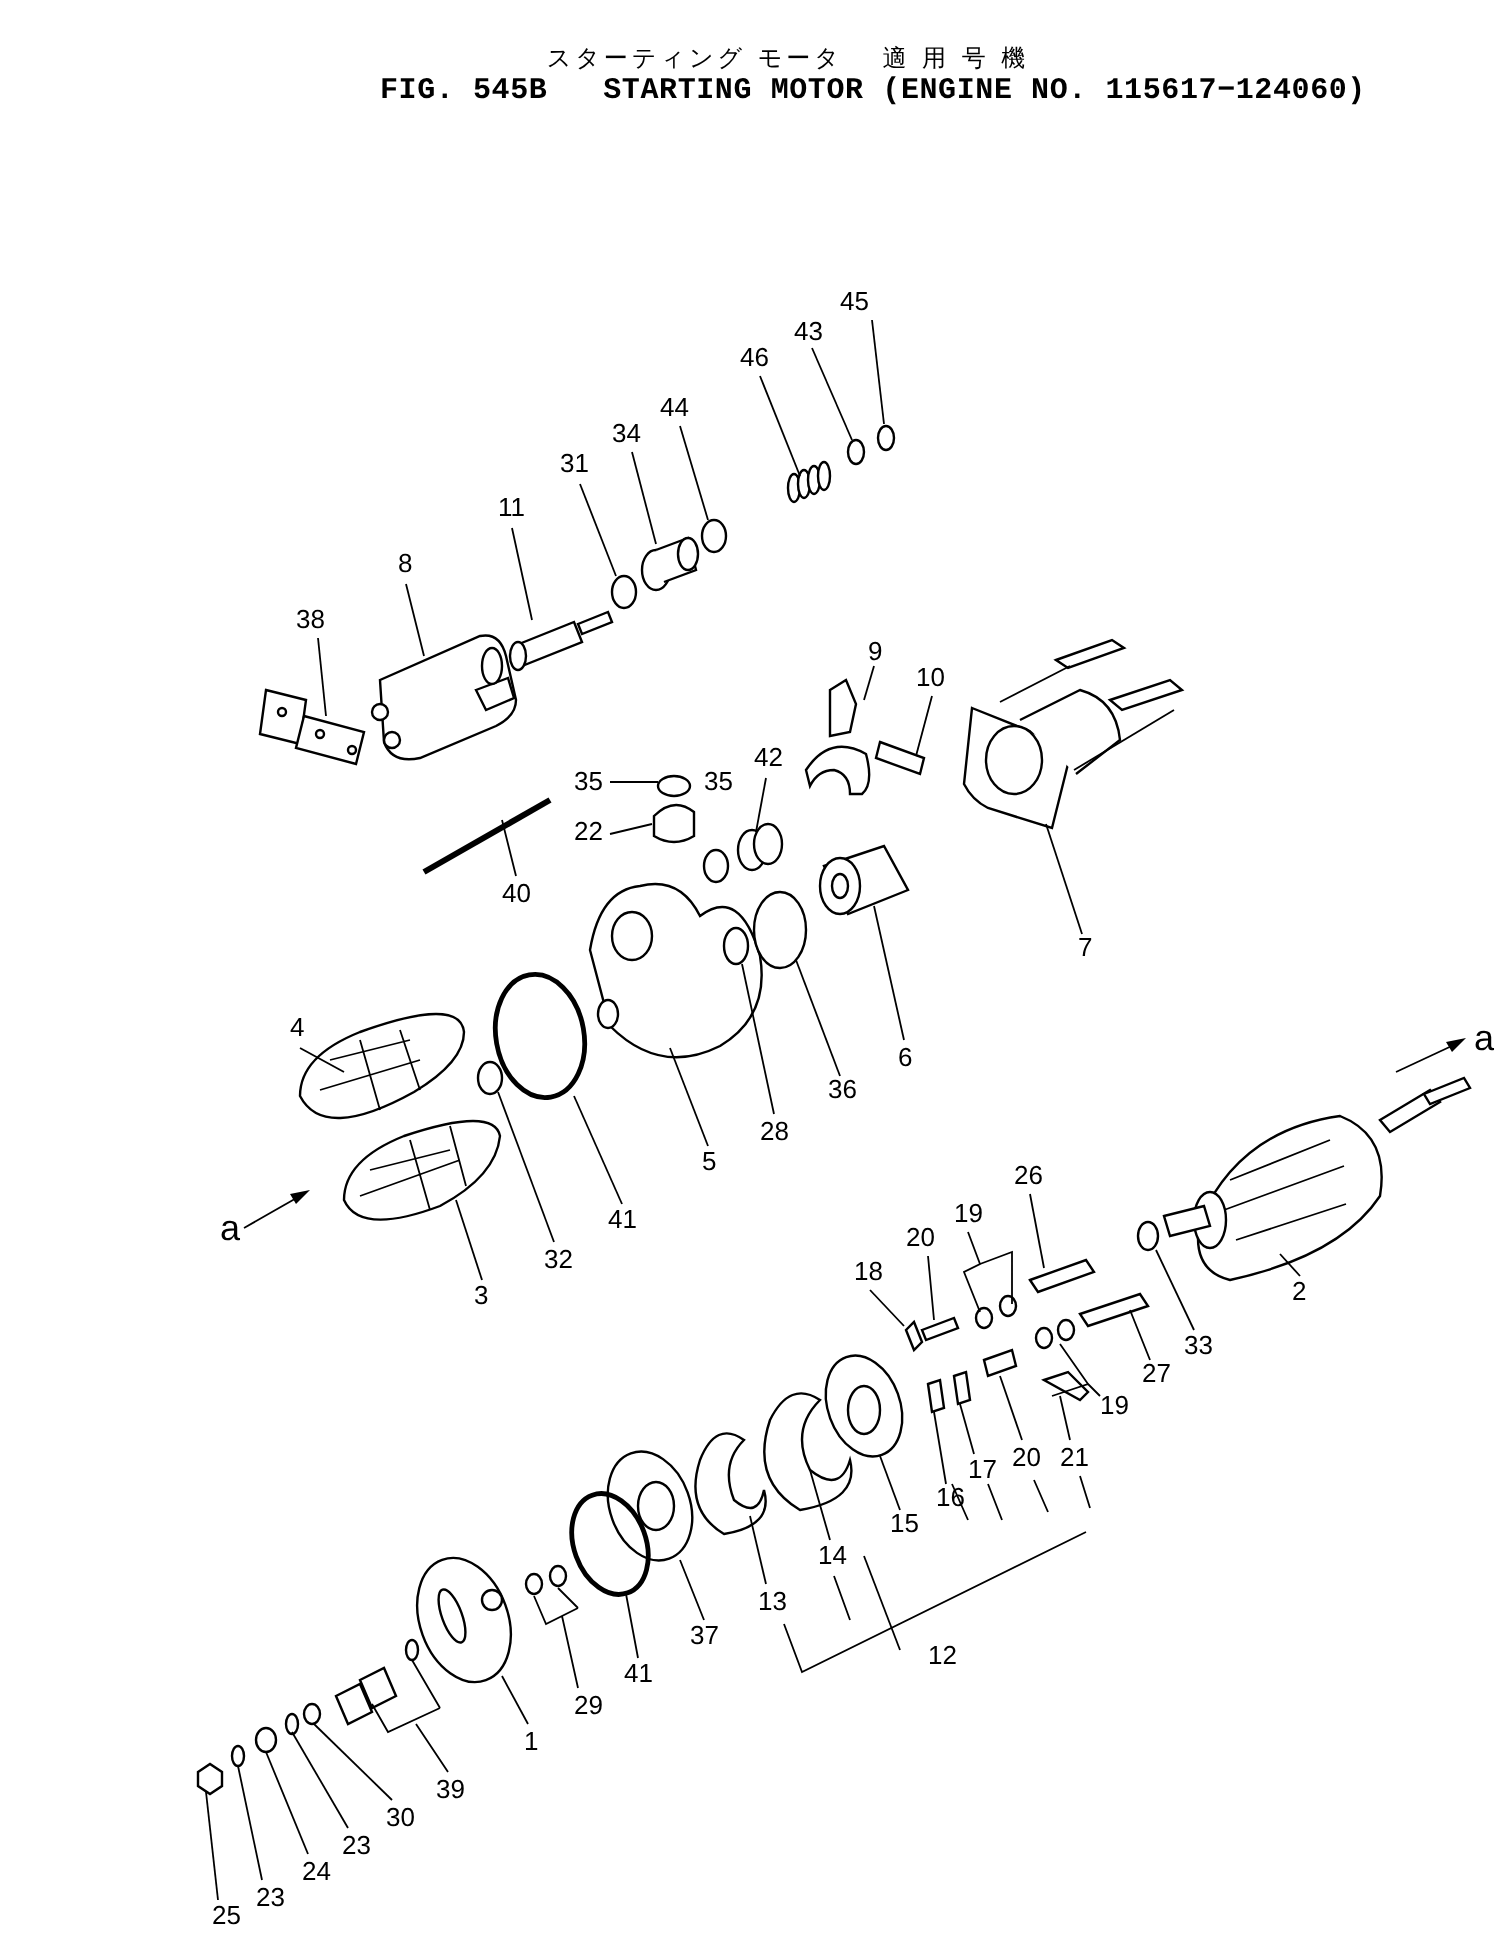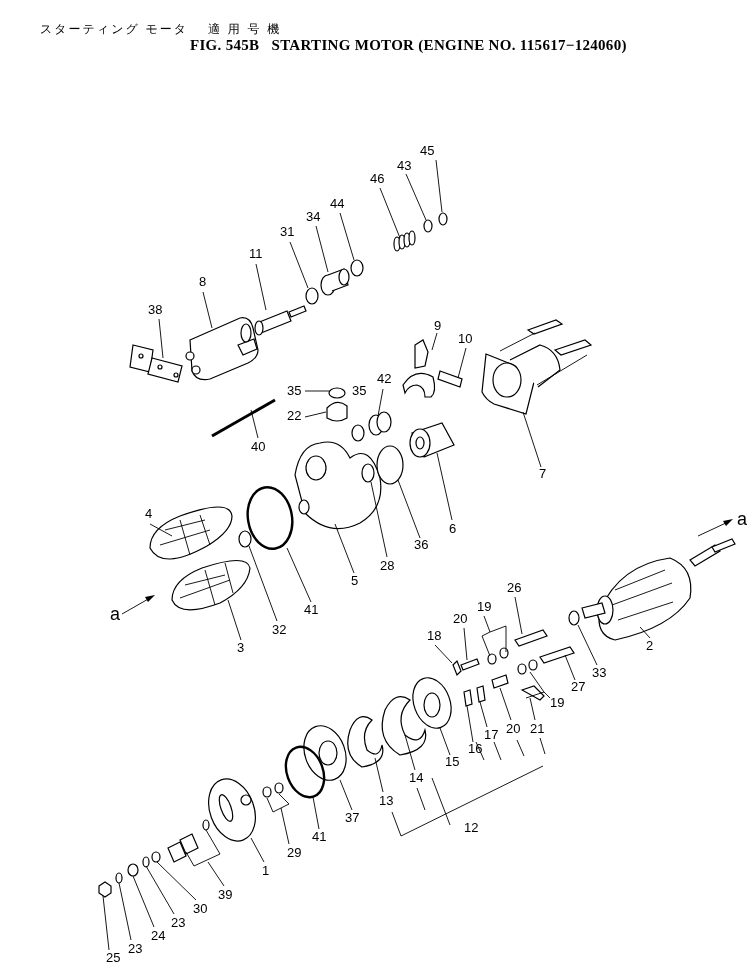--- a/index.html
+++ b/index.html
@@ -1,18 +1,18 @@
 <!DOCTYPE html>
 <html><head>
 <meta charset="utf-8">
 <style>
   html, body { margin: 0; padding: 0; background: #ffffff; }
   body { width: 748px; height: 974px; position: relative; overflow: hidden; font-family: "Liberation Sans", sans-serif; color: #000; }
-  .title-jp { position: absolute; left: 0; width: 748px; top: 21px; text-align: left; font-size: 12px; letter-spacing: 2px; font-family: "DejaVu Sans", sans-serif; padding-left: 40px; box-sizing: border-box; }
-  .title-en { position: absolute; left: 190px; top: 37px; font-size: 15px; font-weight: bold; letter-spacing: 0.3px; white-space: pre; font-family: Liberation Serif, serif; }
+  .title-jp { position: absolute; left: 0; width: 748px; top: 21px; text-align: center; font-size: 12px; letter-spacing: 2px; font-family: "DejaVu Sans", sans-serif; padding-left: 40px; box-sizing: border-box; }
+  .title-en { position: absolute; left: 190px; top: 37px; font-size: 15px; font-weight: bold; letter-spacing: 0.3px; white-space: pre; font-family: Liberation Mono, monospace; }
   svg.diagram { position: absolute; left: 0; top: 0; width: 748px; height: 974px; }
   svg text { font-family: "Liberation Sans", sans-serif; font-size: 13px; fill: #000; }
   .part { fill: #fff; stroke: #000; stroke-width: 1.2; }
   .lead { stroke: #000; stroke-width: 0.9; fill: none; }
   .thick { fill: none; stroke: #000; stroke-width: 2.4; }
 </style>
 </head>
 <body>
 
 <div class="title-jp">スターティング モータ　 適 用 号 機</div>

